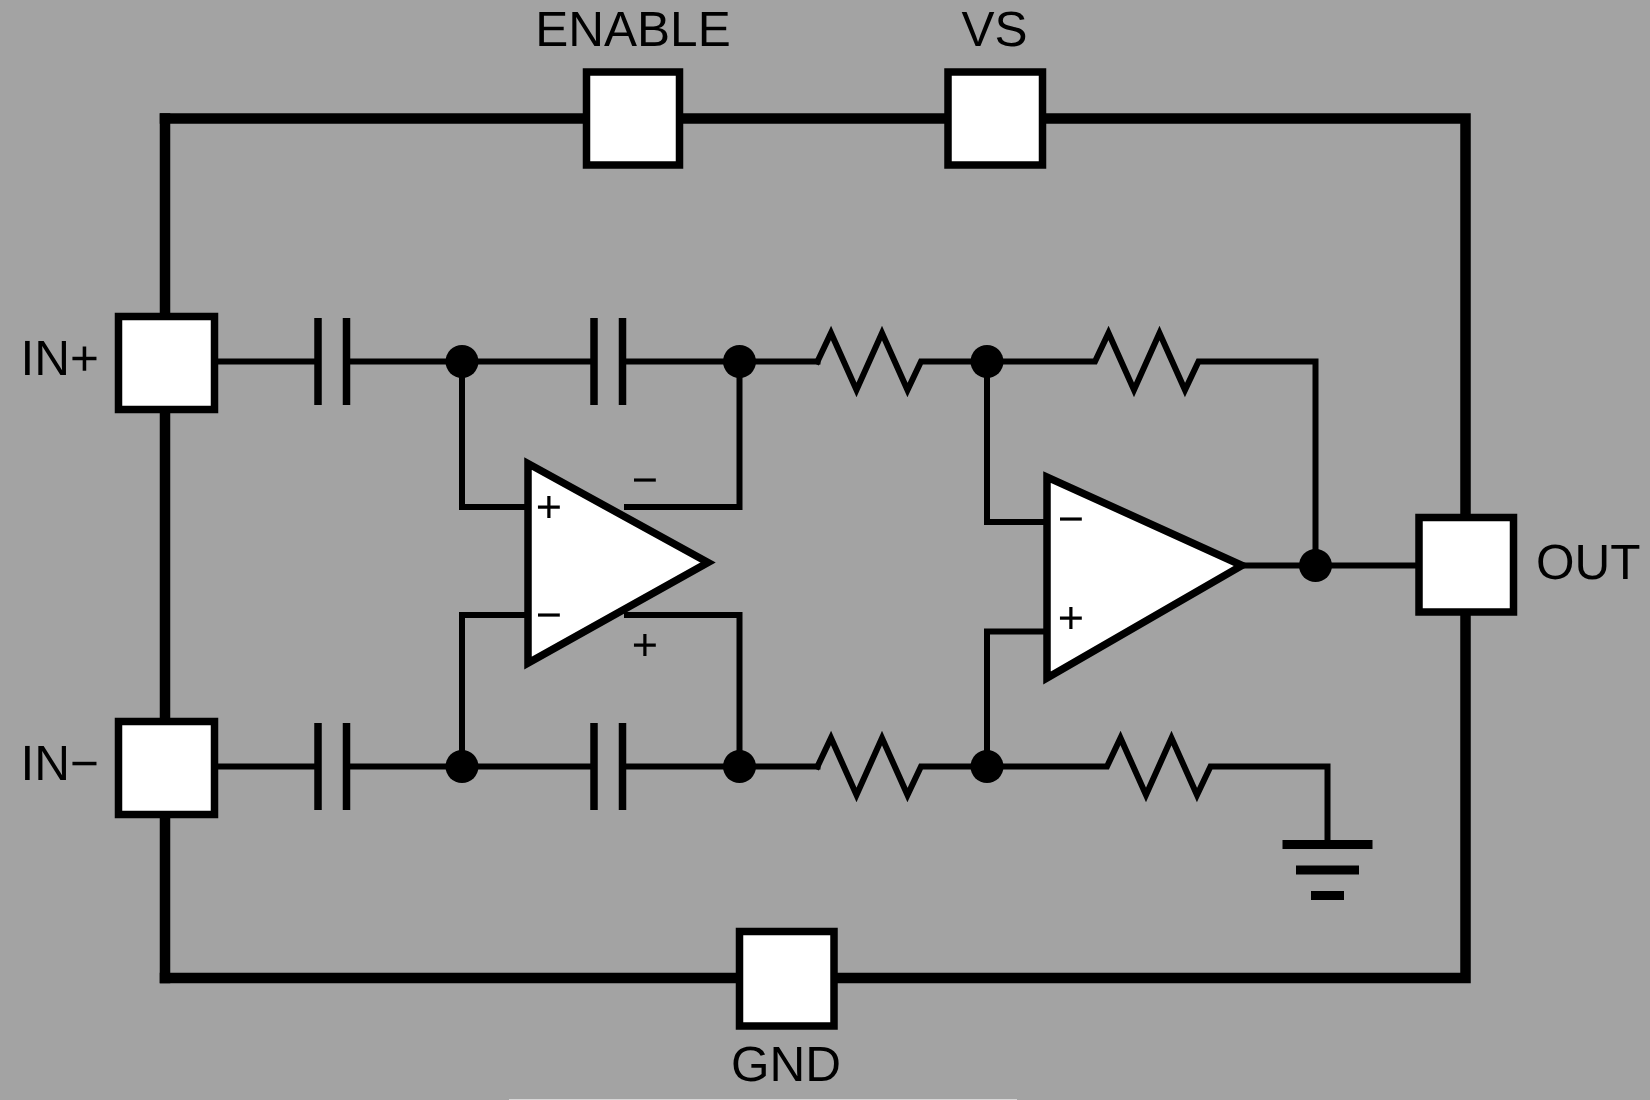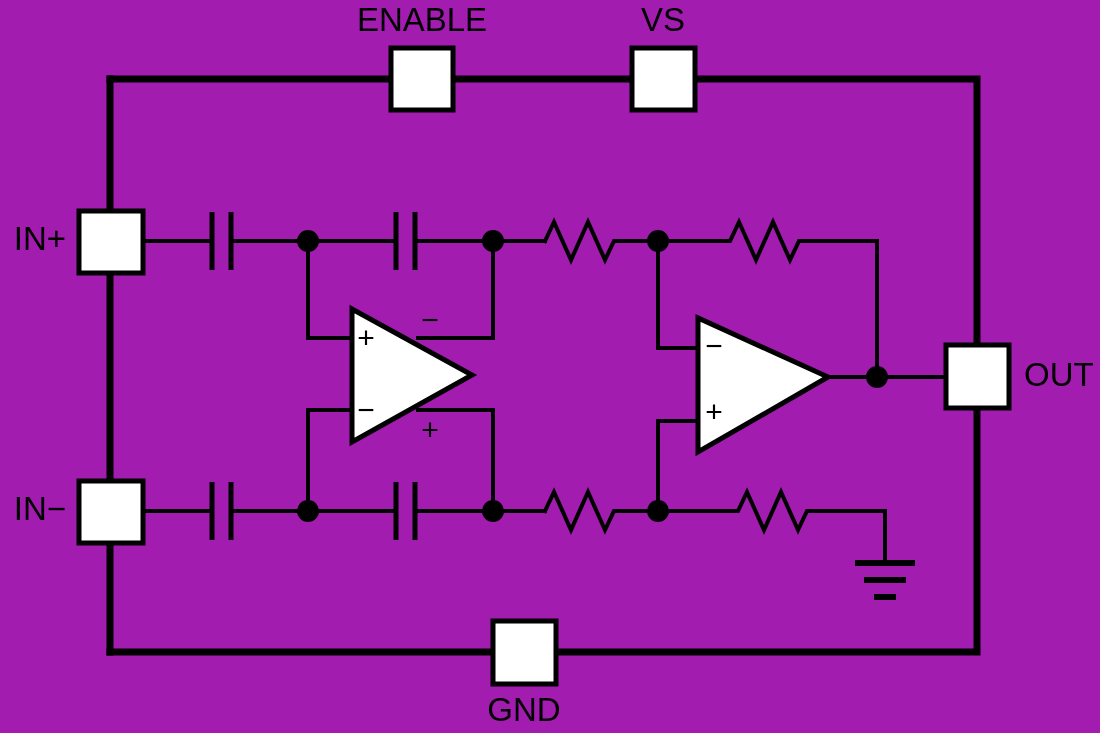--- a/index.html
+++ b/index.html
@@ -11,21 +11,21 @@
   body {
     width: 1100px;
     height: 733px;
     font-family: "Liberation Sans", sans-serif;
     overflow: hidden;
   }
   #diagram-root {
     position: relative;
     width: 1100px;
     height: 733px;
-    background: #a21caf;
+    background: #a3a3a3;
   }
   svg#circuit {
     display: block;
     width: 1100px;
     height: 733px;
   }
   .wire-thick {
     stroke: #000000;
     stroke-width: 7;
     fill: none;

